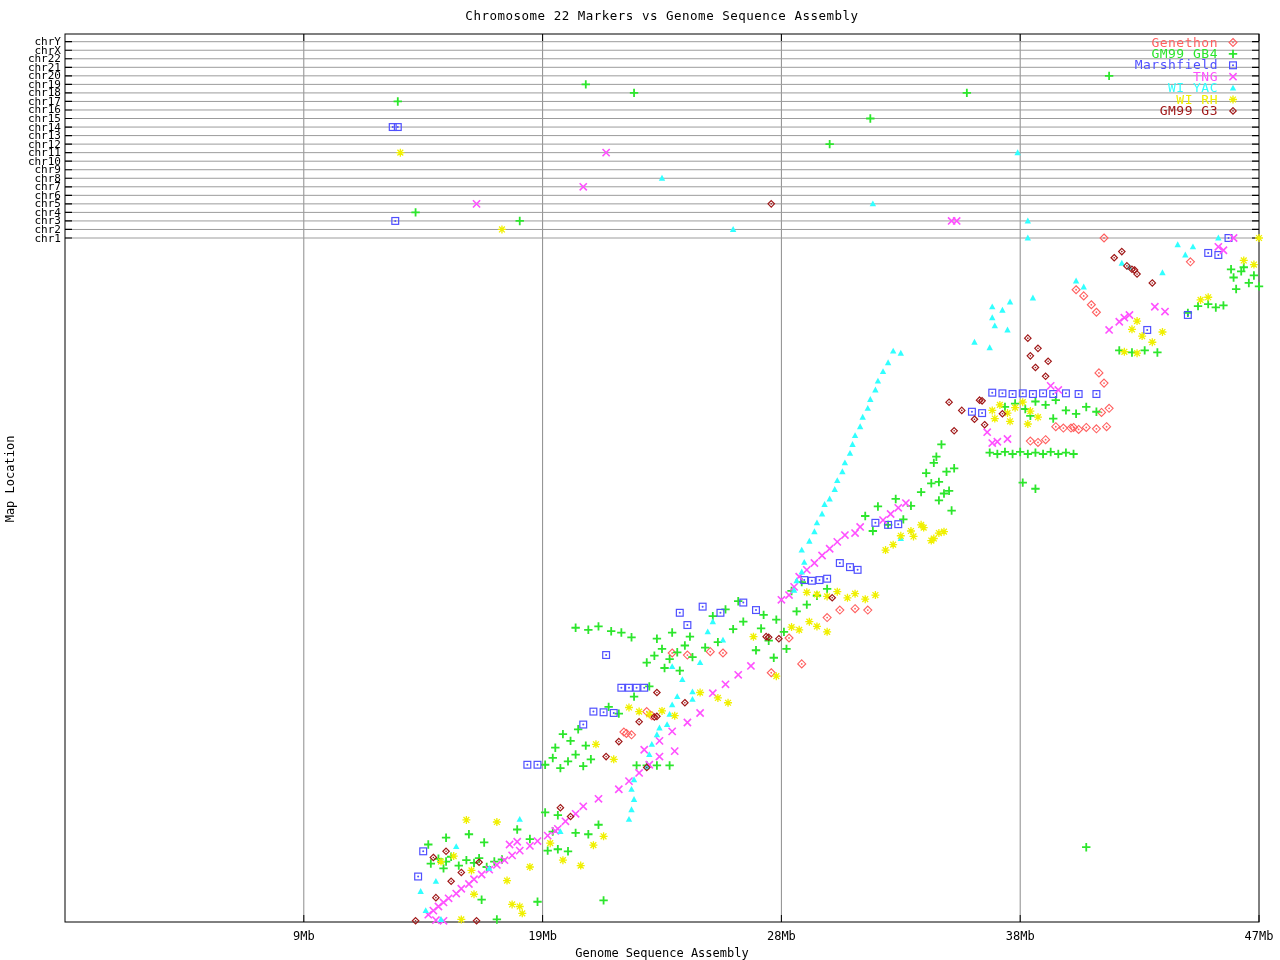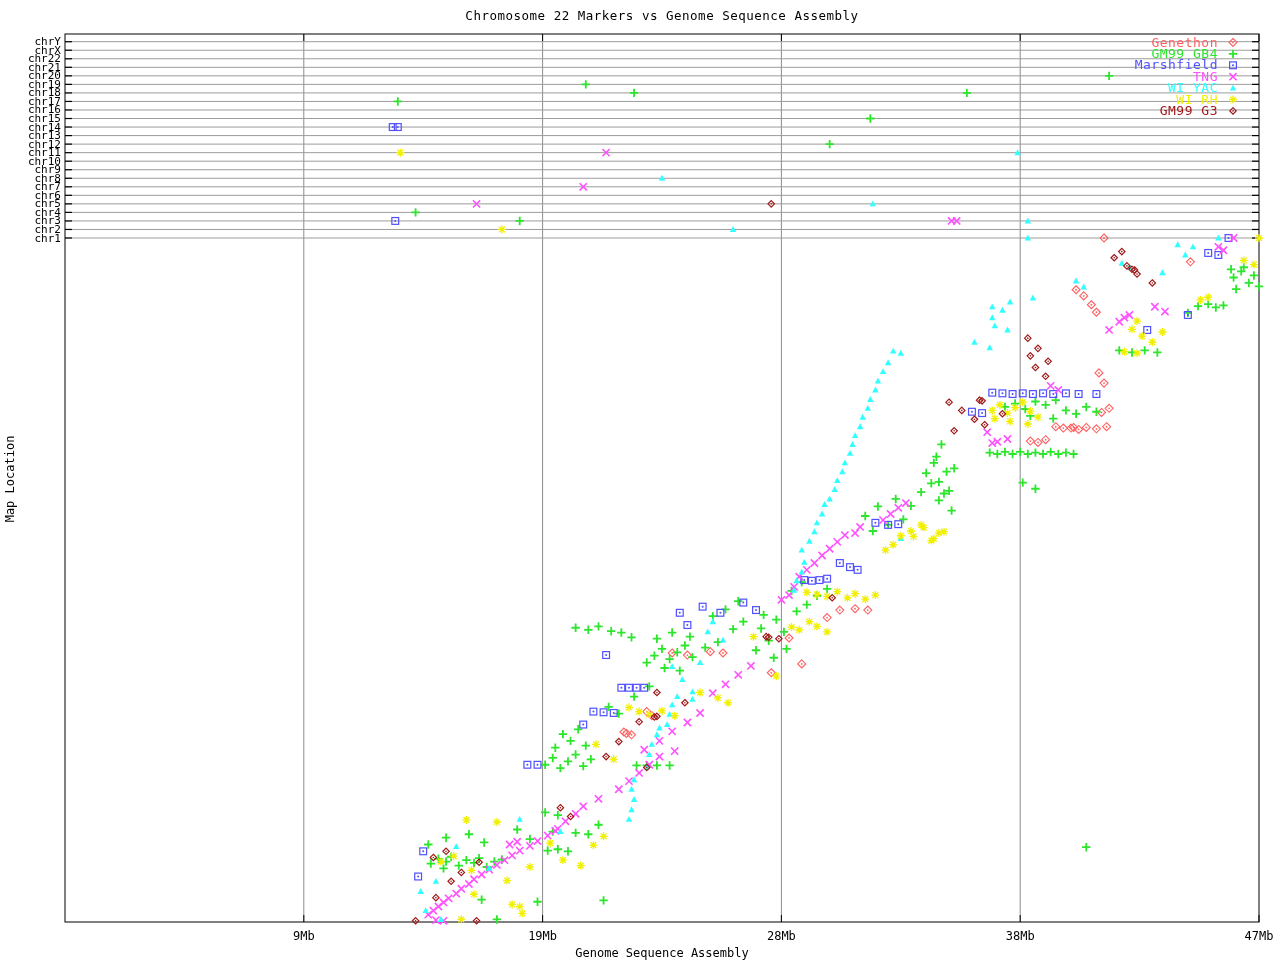--- a/index.html
+++ b/index.html
@@ -1,17 +1,17 @@
 <!DOCTYPE html>
 <html><head>
 <meta charset="utf-8">
 <style>
   html,body{margin:0;padding:0;background:#ffffff;}
   .page{position:relative;width:1280px;height:960px;background:#fff;overflow:hidden;
-        font-family:"DejaVu Sans Mono","Liberation Mono",monospace;}
+        font-family:"DejaVu Sans Mono","Liberation Mono",monospace;border-radius:26px;}
   svg text{font-family:"DejaVu Sans Mono","Liberation Mono",monospace;fill:#000;}
   .t-title{font-size:12.5px;letter-spacing:0.5px;}
   .t-axis{font-size:12px;}
   .t-tick{font-size:12px;}
   .t-chr{font-size:11px;}
   .t-leg{font-size:13px;letter-spacing:0.5px;}
 </style>
 </head>
 <body>
 

